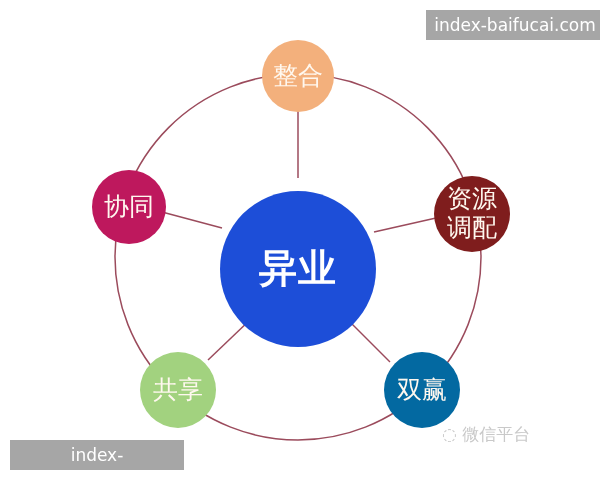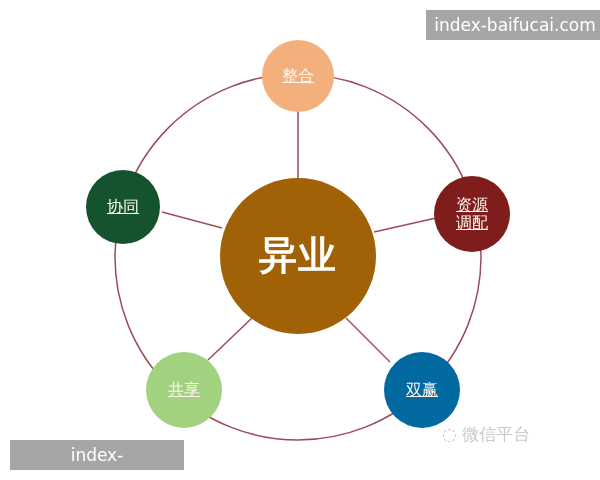--- a/index.html
+++ b/index.html
@@ -3,65 +3,65 @@
 <meta charset="utf-8">
 <style>
   html, body { margin:0; padding:0; }
   body { width:600px; height:480px; background:#ffffff; position:relative; overflow:hidden;
          font-family:"DejaVu Sans", sans-serif; }
   svg.diagram { position:absolute; left:0; top:0; }
   .node { position:absolute; border-radius:50%; display:flex; align-items:center; justify-content:center;
           text-align:center; color:#fff8ef; font-family:"DejaVu Sans", sans-serif; line-height:1.15; }
   .node span { display:block; }
   .center { color:#ffffff; font-weight:bold; font-size:38px; line-height:1.25; letter-spacing:1px; }
-  .sat { font-size:16px;text-decoration:underline; }
+  .sat { font-size:25px; }
   .watermark { position:absolute; background:#a6a6a6; color:#ffffff; font-family:"DejaVu Sans", sans-serif;
                font-size:17px; padding:3px 8px; height:24px; line-height:24px; box-sizing:content-box; }
   .wm-top { left:426px; top:10px; width:162px; text-align:center; }
   .wm-bottom { left:10px; top:440px; width:158px; text-align:center; }
   .faint { position:absolute; left:442px; top:423px; font-size:17px; color:#c9c9c9; }
 </style>
 </head>
 <body>
 
 <svg class="diagram" width="600" height="480" viewBox="0 0 600 480">
   <circle cx="298" cy="257" r="183" fill="none" stroke="#9b4b5c" stroke-width="1.5"></circle>
   <line x1="298" y1="110" x2="298" y2="178" stroke="#9b4b5c" stroke-width="1.5"></line>
   <line x1="162" y1="212" x2="222" y2="228" stroke="#9b4b5c" stroke-width="1.5"></line>
   <line x1="436" y1="218" x2="374" y2="232" stroke="#9b4b5c" stroke-width="1.5"></line>
   <line x1="208" y1="360" x2="252" y2="318" stroke="#9b4b5c" stroke-width="1.5"></line>
   <line x1="390" y1="362" x2="346" y2="318" stroke="#9b4b5c" stroke-width="1.5"></line>
 </svg>
 
-<div class="node center" style="left:220px; top:178px; width:156px; height:156px; background:#a16207;align-items:center;">
+<div class="node center" style="left:220px; top:191px; width:156px; height:156px; background:#1d4ed8;align-items:center;">
   <div>
     <span>异业</span>
   </div>
 </div>
 
 <div class="node sat" style="left:262px; top:40px; width:72px; height:72px; background:#f3b07c;">
   <span>整合</span>
 </div>
 
 <div class="node sat" style="left:434px; top:176px; width:76px; height:76px; background:#7f1d1d;">
   <div>
     <span>资源</span>
     <span>调配</span>
   </div>
 </div>
 
 <div class="node sat" style="left:384px; top:352px; width:76px; height:76px; background:#0369a1;">
   <span>双赢</span>
 </div>
 
-<div class="node sat" style="left:146px; top:352px; width:76px; height:76px; background:#a2d27f;">
+<div class="node sat" style="left:140px; top:352px; width:76px; height:76px; background:#a2d27f;">
   <span>共享</span>
 </div>
 
-<div class="node sat" style="left:86px; top:170px; width:74px; height:74px; background:#14532d;">
+<div class="node sat" style="left:92px; top:170px; width:74px; height:74px; background:#be185d;">
   <span>协同</span>
 </div>
 
 <div class="faint">
   <span>◌ </span><span>微信平台</span>
 </div>
 
 <div class="watermark wm-top">index-baifucai.com</div>
 <div class="watermark wm-bottom">index-baifucai.com</div>
 

